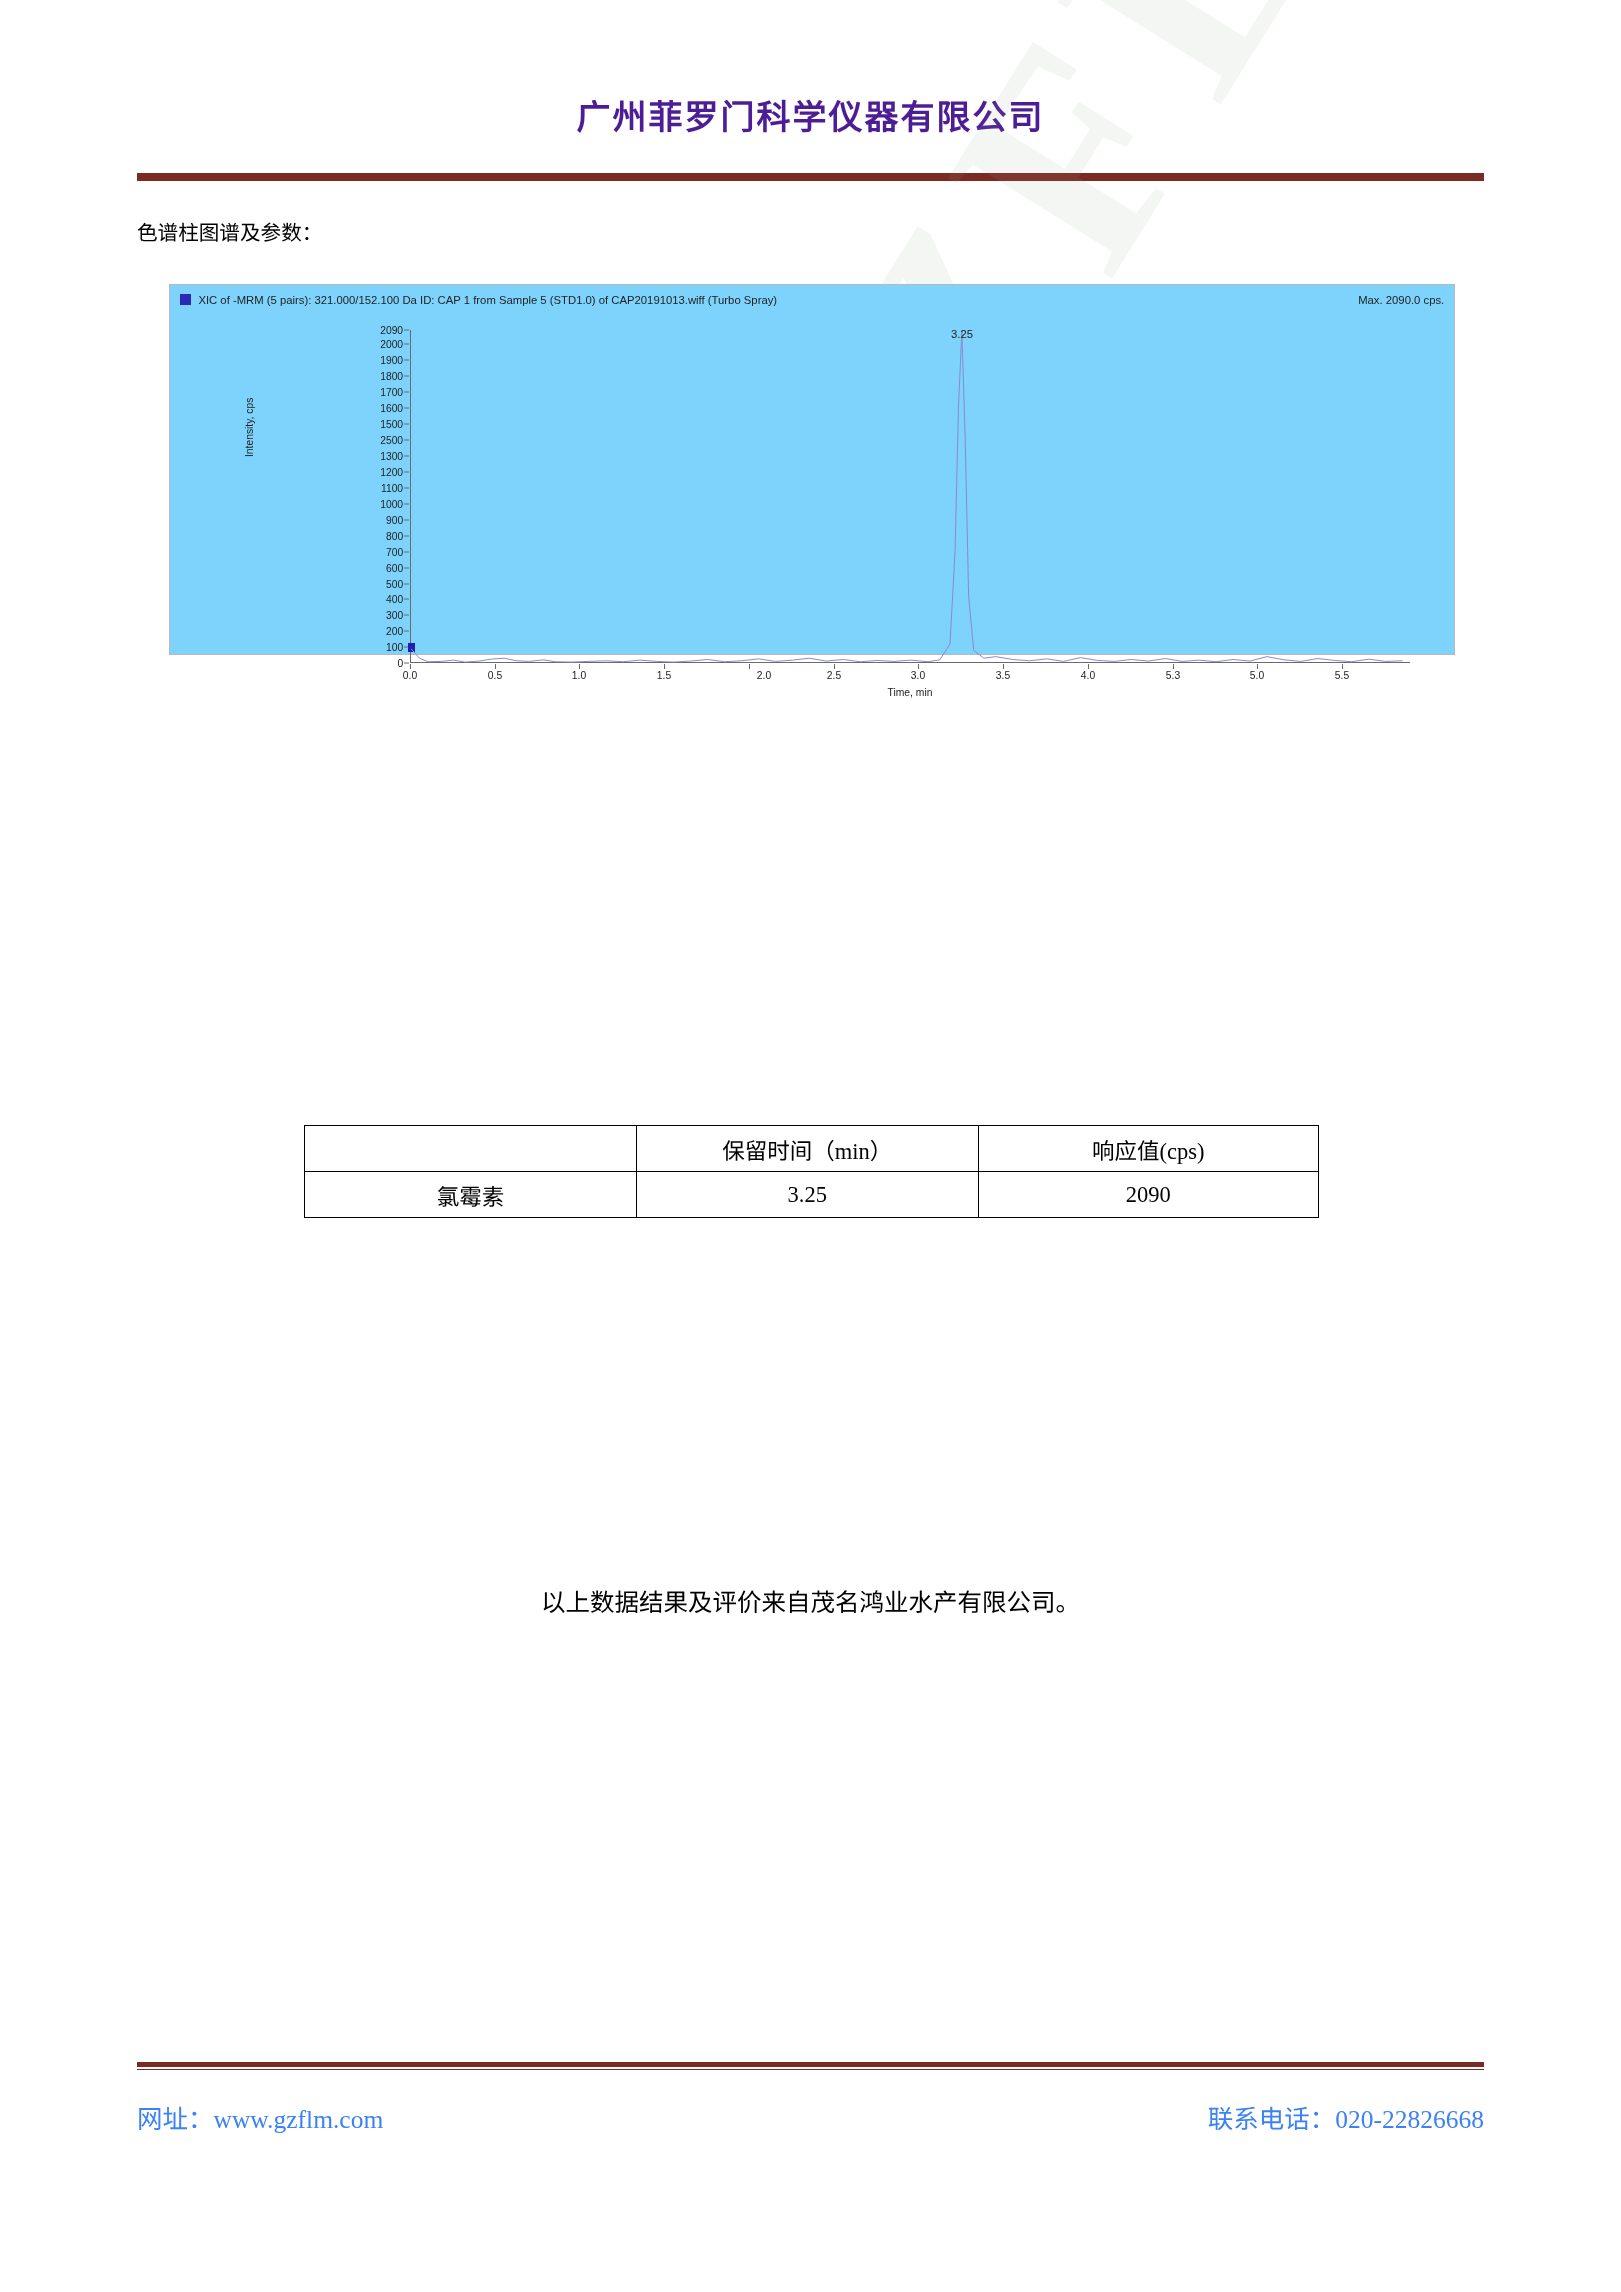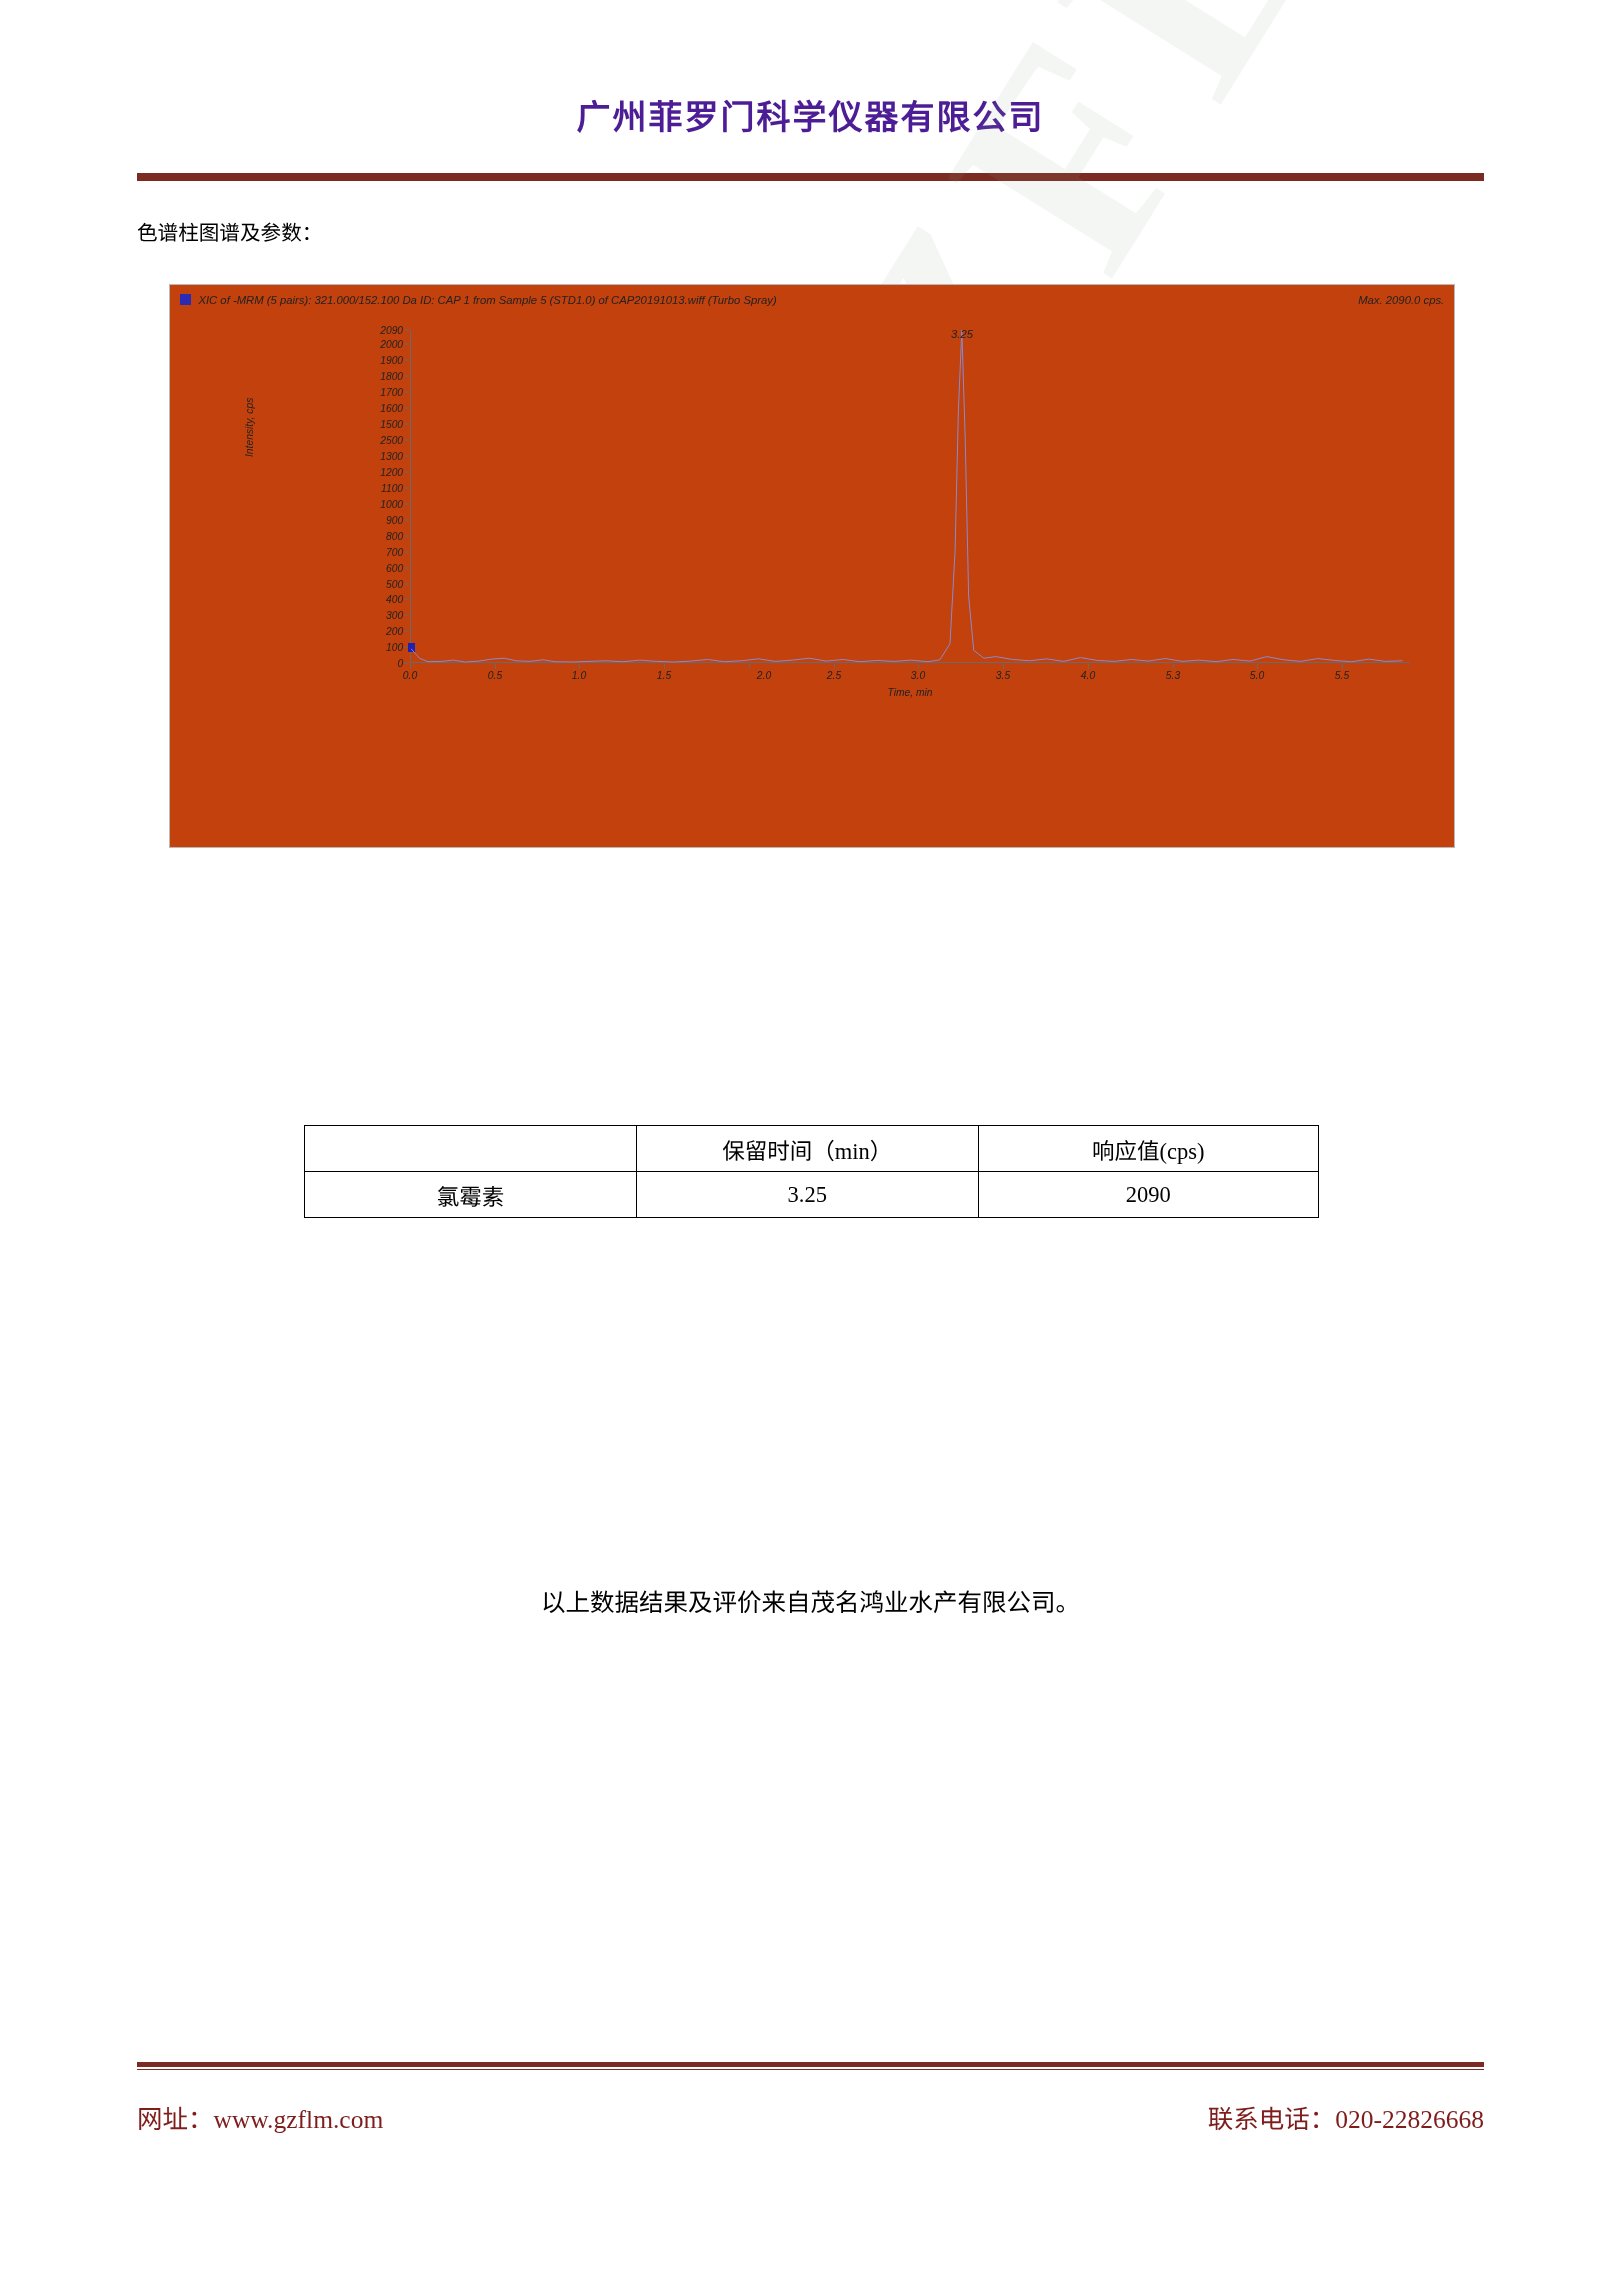--- a/index.html
+++ b/index.html
@@ -66,25 +66,24 @@
     font-size: 20.6px;
     color: #000;
   }
 
   
   .chart-panel {
     position: absolute;
     top: 284px;
     left: 169px;
     width: 1286px;
-    height: 564px;
-    background: #c2410c;
+    height: 371px;
+    background: #7dd3fc;
     border: 1px solid #b9b9b9;
     box-sizing: border-box;
-    font-style: italic;
   }
   .chart-titlebar {
     position: absolute;
     top: 5.9px;
     left: 9.8px;
     right: 9.8px;
     height: 17.6px;
     font-family: "Liberation Sans", sans-serif;
     font-size: 11.3px;
     color: #222;
@@ -292,21 +291,21 @@
   .footer {
     position: absolute;
     top: 2098px;
     left: 137px;
     width: 1347px;
     display: flex;
     justify-content: space-between;
     align-items: center;
     font-family: "Liberation Serif", serif;
     font-size: 25.5px;
-    color: #7f1d1d;
+    color: #3b82f6;
   }
 </style>
 </head>
 <body>
 
 <div class="page">
 
   <div class="doc-header">
     <span class="company-name">广州菲罗门科学仪器有限公司</span>
   </div>

